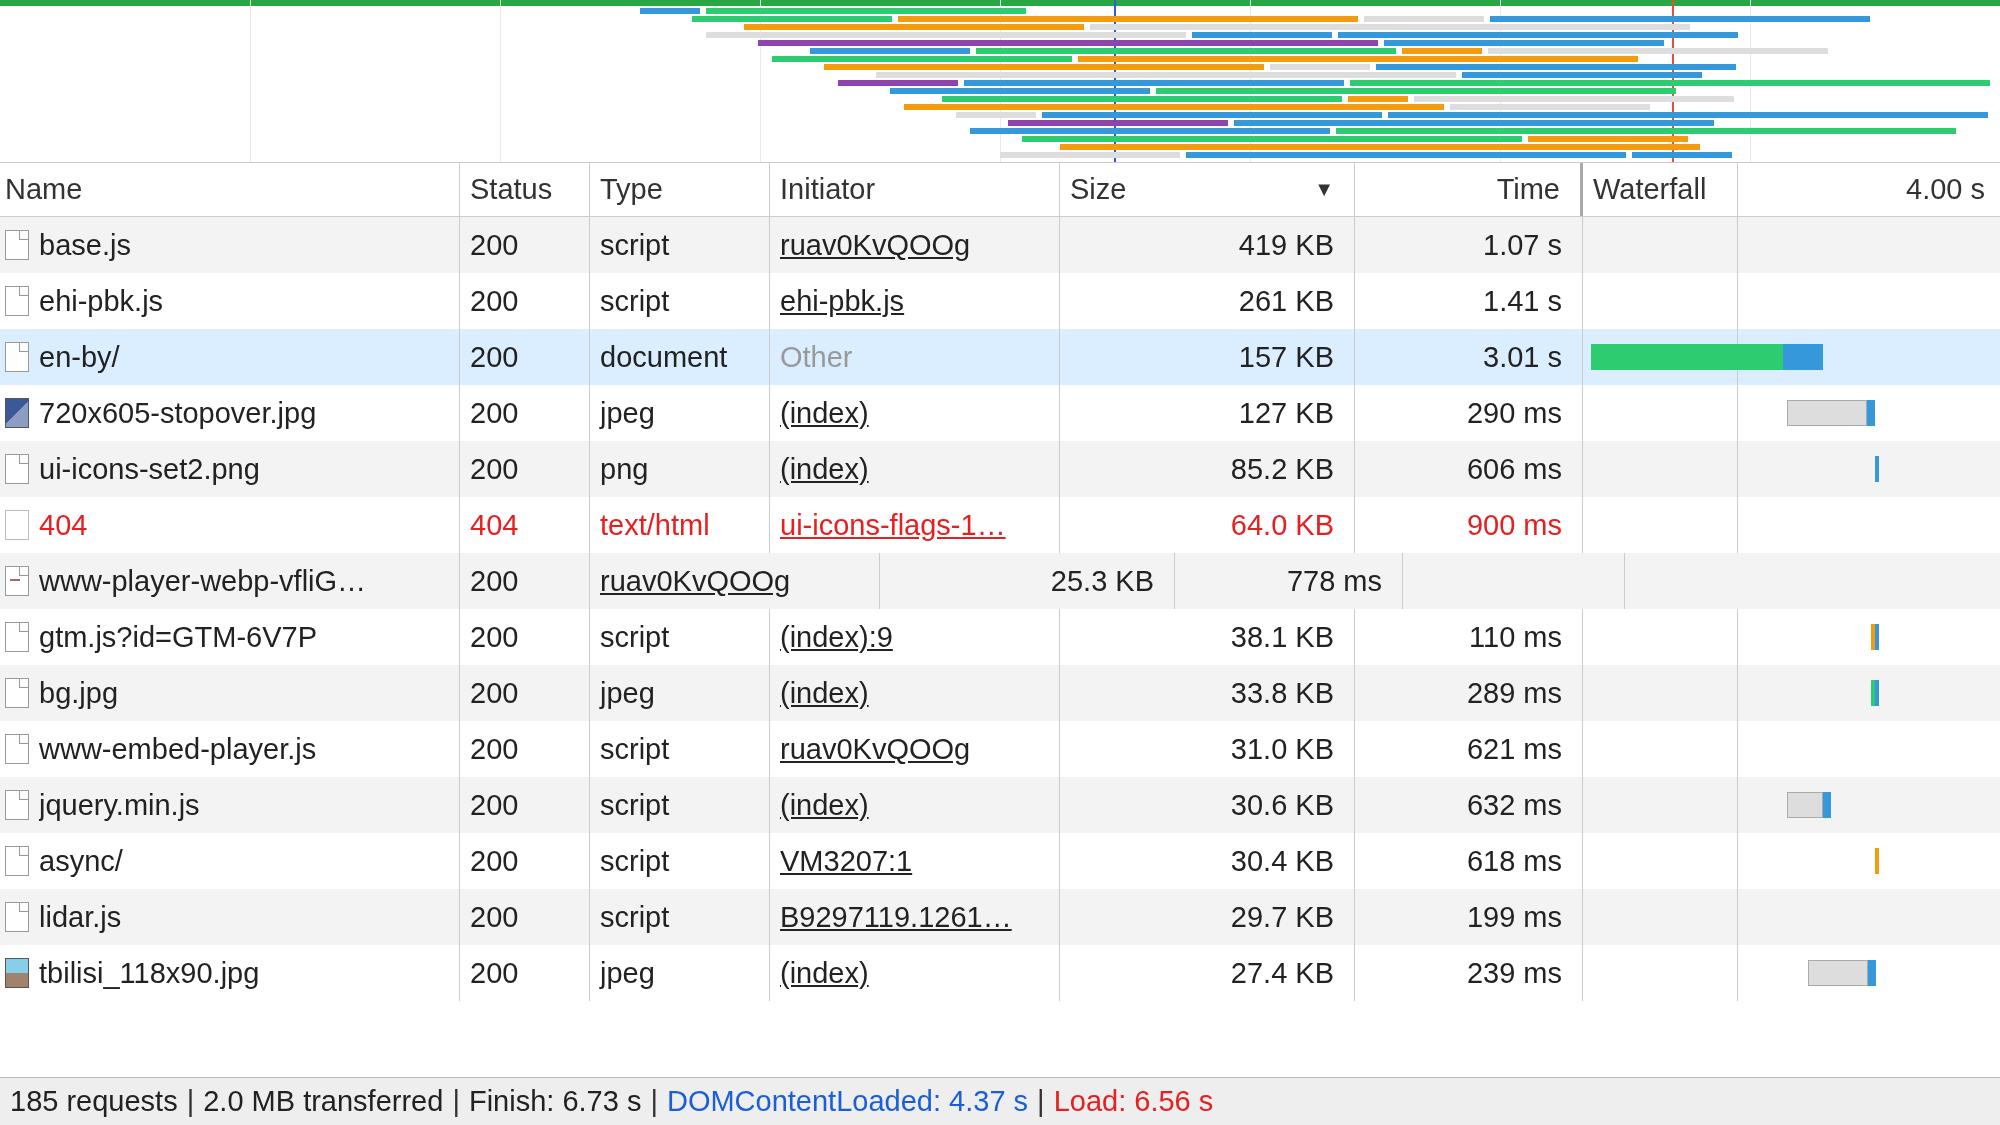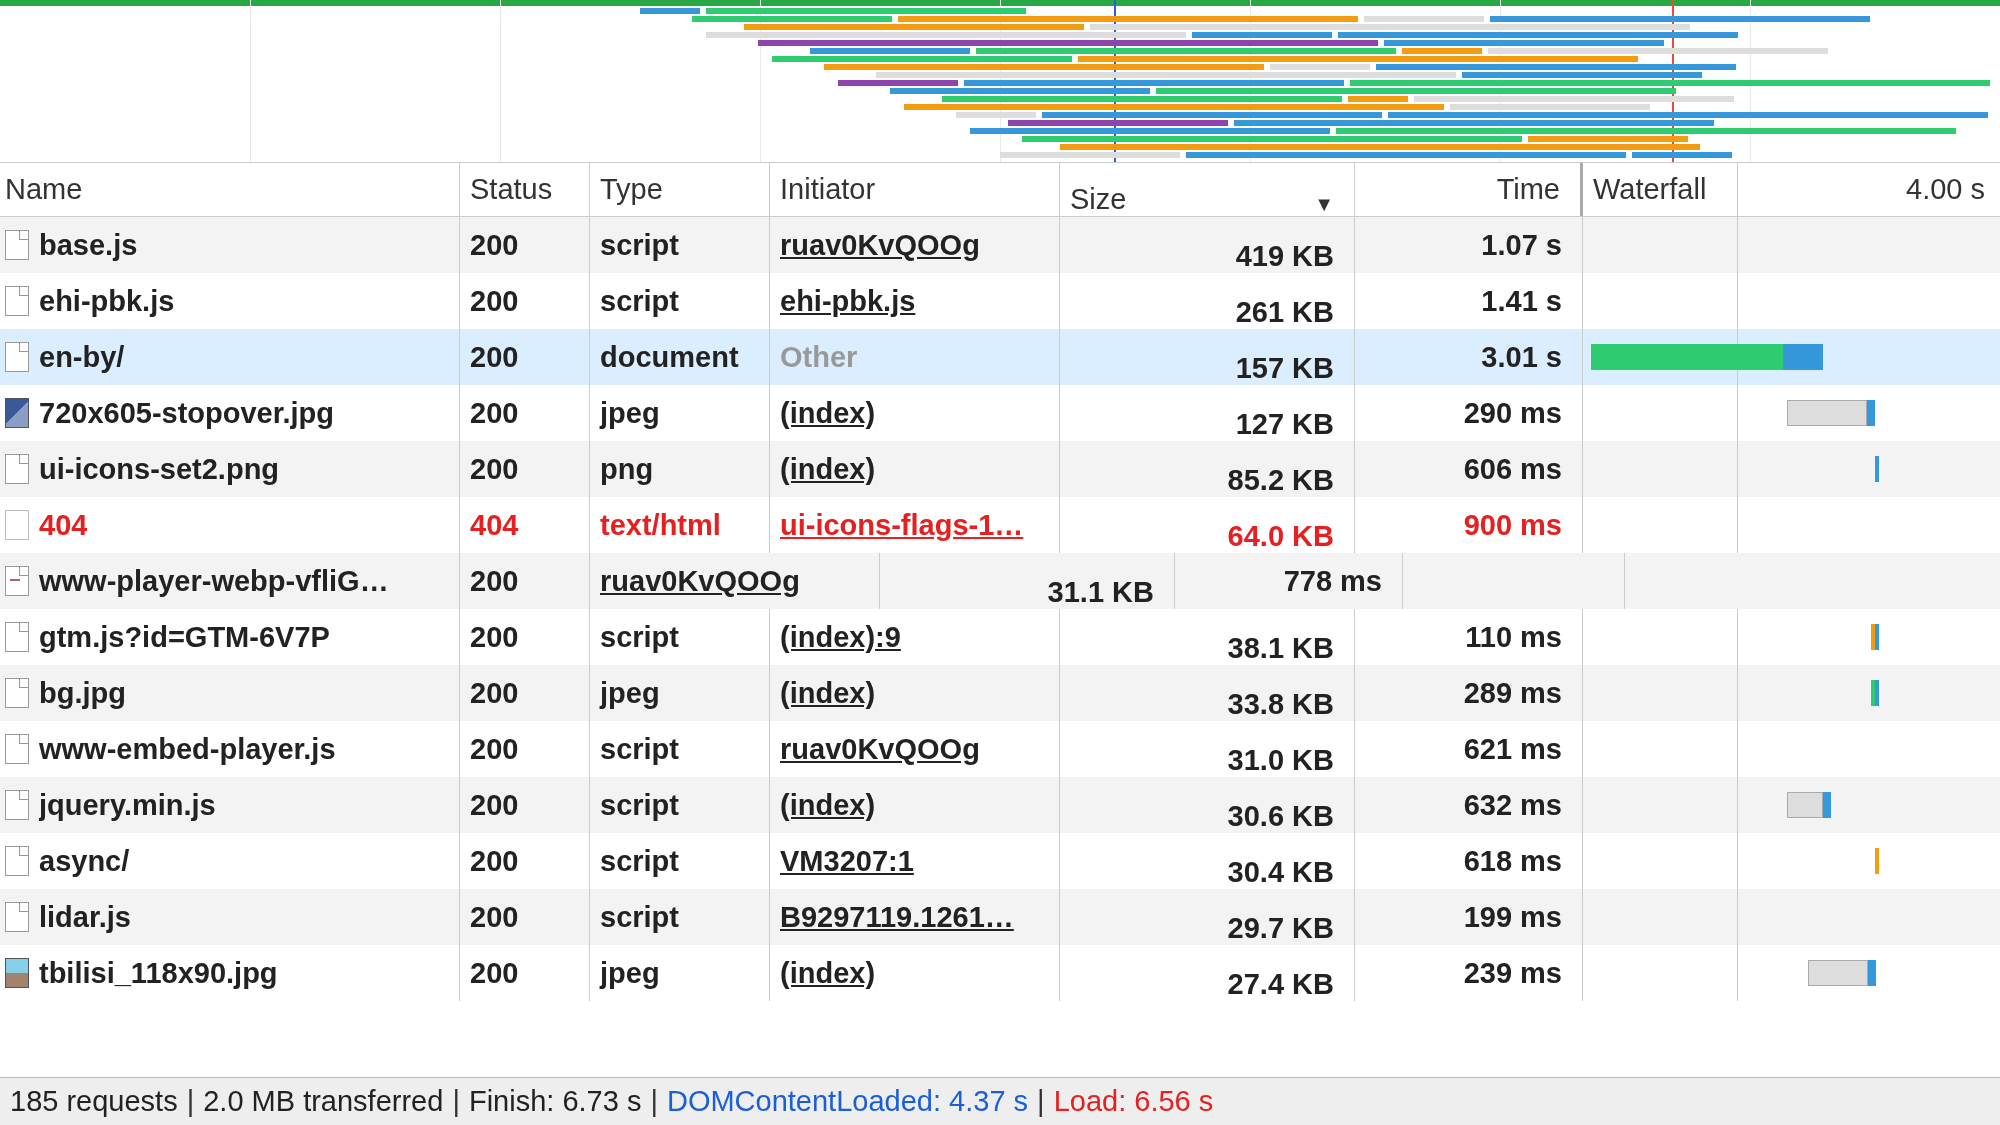--- a/index.html
+++ b/index.html
@@ -20,30 +20,30 @@
   .marker-blue { position: absolute; top: 0; bottom: 0; width: 2px; background: #2d5fd8; }
   .marker-red  { position: absolute; top: 0; bottom: 0; width: 2px; background: #e74c3c; }
 
   
   .thead { display: flex; height: 54px; border-bottom: 1px solid #ccc; align-items: center; font-weight: 400; color: #333; background: #fff; }
   .th, .td { padding: 0 10px; border-right: 1px solid #ccc; height: 100%; display: flex; align-items: center; }
   .col-name      { width: 460px; padding-left: 5px; }
   .col-status    { width: 130px; }
   .col-type      { width: 180px; }
   .col-initiator { width: 290px; }
-  .col-size      { width: 295px; justify-content: flex-end; padding-right: 20px; position: relative; align-items: flex-end; }
+  .col-size      { width: 295px; justify-content: flex-end; padding-right: 20px; position: relative; }
   .col-time      { width: 228px; justify-content: flex-end; padding-right: 20px; border-right: 3px solid #aaa; }
   .col-waterfall { flex: 1; border-right: none; position: relative; }
   .th.col-size { justify-content: flex-start; }
   .th.col-waterfall { justify-content: space-between; padding-right: 15px; }
   .sort-arrow { position: absolute; right: 20px; font-size: 20px; }
   .wf-vline { position: absolute; top:0; bottom:0; width:1px; background:#ccc; }
 
   
-  .tbody { flex: 1; overflow: hidden; position: relative; font-weight: bold; }
+  .tbody { flex: 1; overflow: hidden; position: relative; }
   .tr { display: flex; height: 56px; border-bottom: 0; align-items: center; }
   .tr:nth-child(odd) { background: #f3f3f3; }
   .tr:nth-child(even){ background: #ffffff; }
   .tr.selected { background: #dbeeff !important; }
   .tr.error .td.col-name,
   .tr.error .td.col-status,
   .tr.error .td.col-type,
   .tr.error .td.col-initiator,
   .tr.error .td.col-size,
   .tr.error .td.col-time { color: #e62020; }
@@ -354,21 +354,21 @@
         <div class="wf-vline" style="left: 37%;"></div>
       </div>
     </div>
     <div class="tr">
       <div class="td col-name">
         <div class="file-icon css-icon"></div>
         <span class="name-text">www-player-webp-vfliG…</span>
       </div>
       <div class="td col-status">200</div>
       <div class="td col-initiator">ruav0KvQOOg</div>
-      <div class="td col-size">31.1 KB</div>
+      <div class="td col-size">25.3 KB</div>
       <div class="td col-time">778 ms</div>
       <div class="td col-waterfall">
         <div class="wf-vline" style="left: 37%;"></div>
       </div>
     </div>
     <div class="tr">
       <div class="td col-name">
         <div class="file-icon"></div>
         <span class="name-text">gtm.js?id=GTM-6V7P</span>
       </div>

